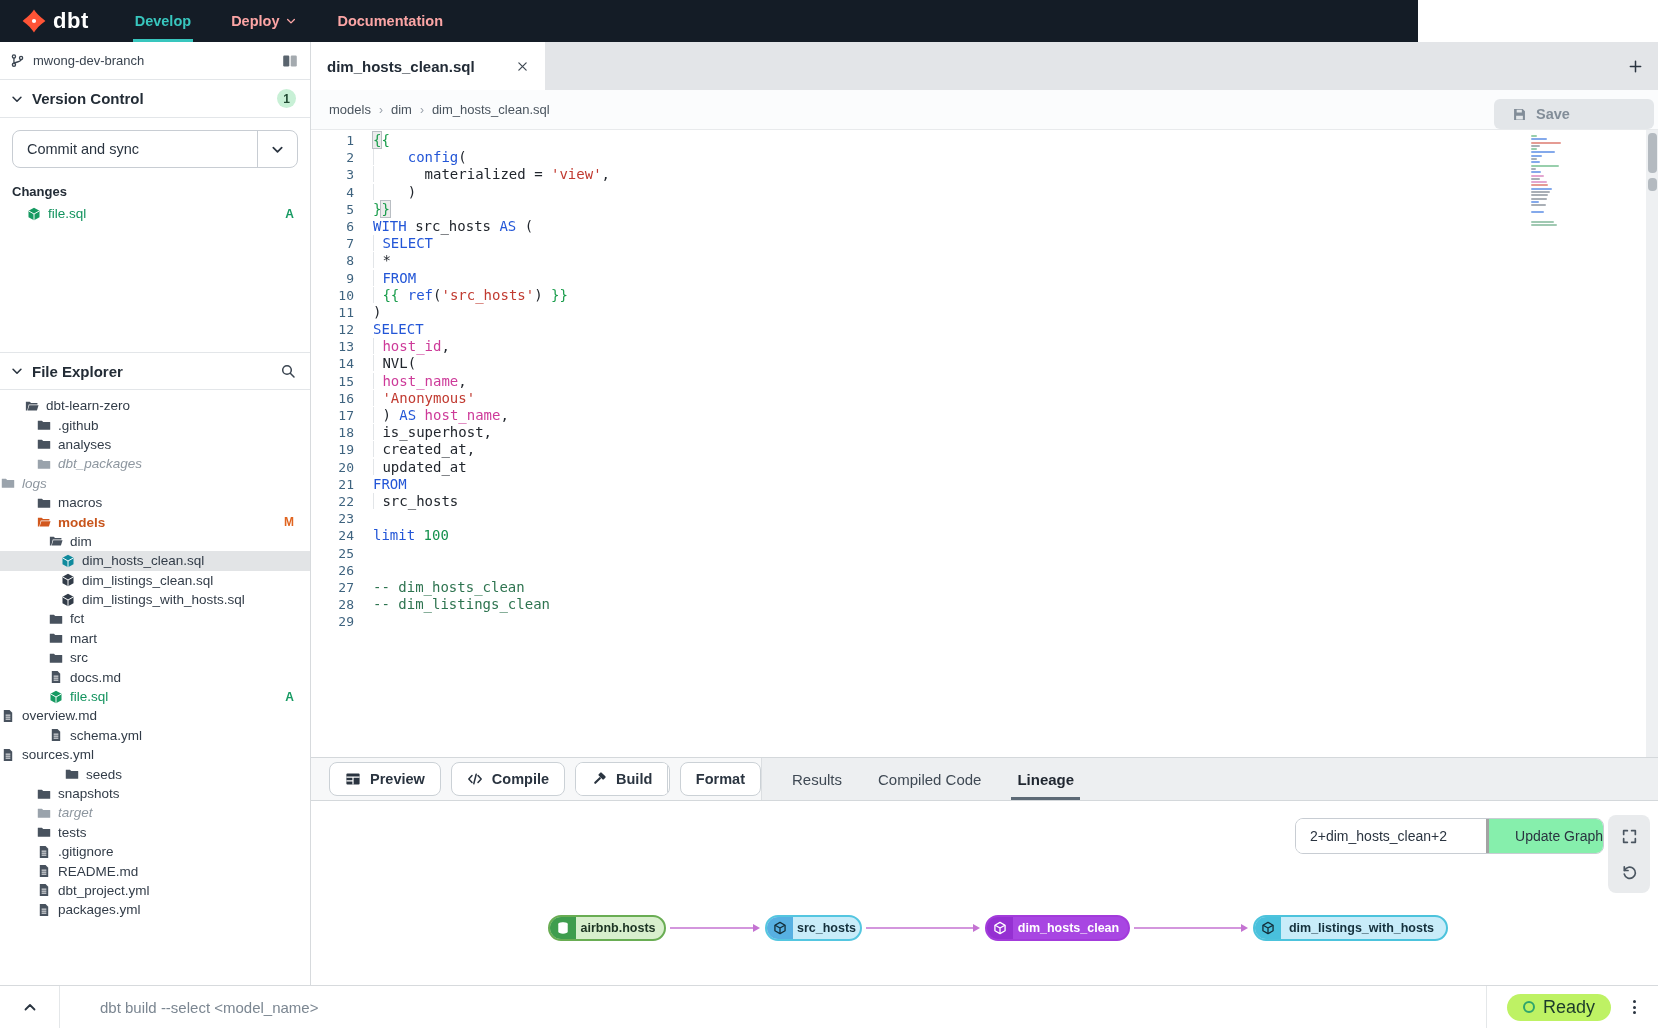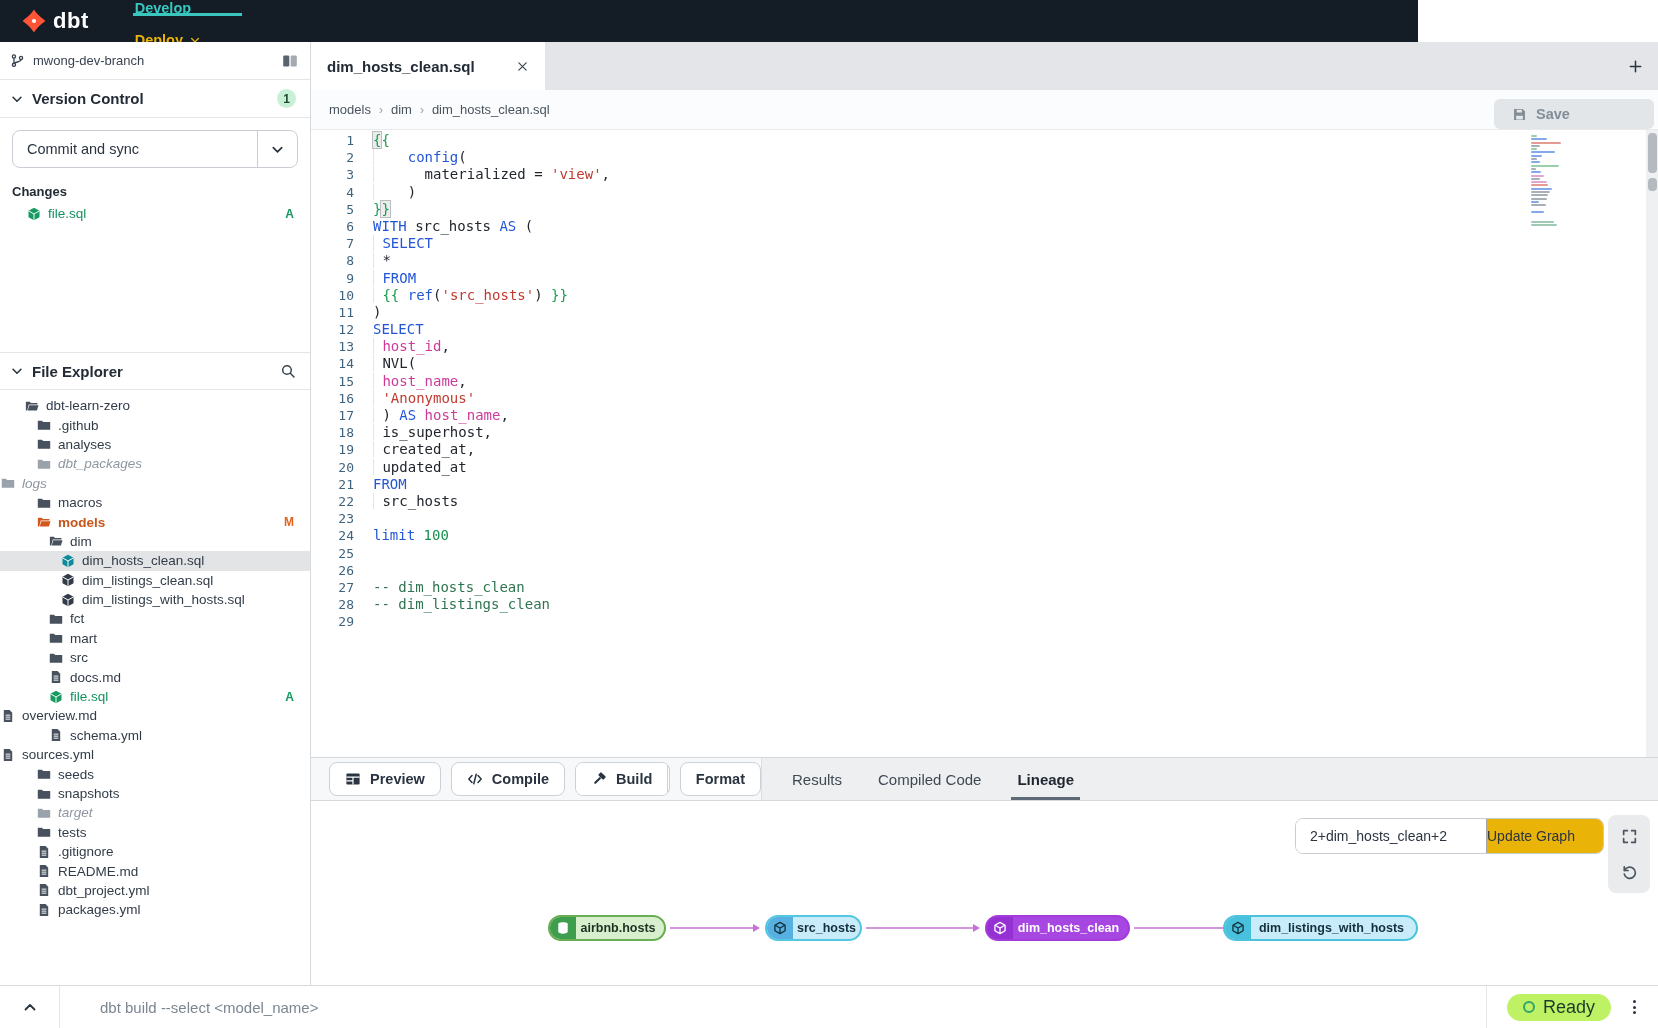--- a/index.html
+++ b/index.html
@@ -5,23 +5,23 @@
   html,body{margin:0;padding:0;background:#fff;}
   *{box-sizing:border-box;}
   #app{position:relative;width:1658px;height:1028px;overflow:hidden;
        font-family:"Liberation Sans",sans-serif;color:#2a3440;background:#fff;}
 
   
   .navbar{position:absolute;top:0;left:0;width:1418px;height:42px;background:#141c26;
           display:flex;align-items:stretch;color:#e8ebee;}
   .logo{display:flex;align-items:center;gap:7px;padding:0 30px 0 22px;}
   .logo-text{font-size:22px;font-weight:bold;color:#fff;letter-spacing:.5px;}
-  .nav-items{display:flex;align-items:stretch;gap:16px;flex-direction:column;}
+  .nav-items{display:flex;align-items:stretch;gap:8px;}
   .nav-item{position:relative;display:flex;align-items:center;gap:6px;padding:0 16px;
-            font-size:14.5px;font-weight:600;color:#eab308;cursor:pointer;}
+            font-size:14.5px;font-weight:600;color:#fca5a5;cursor:pointer;}
   .nav-item.active{color:#38c6be;}
   .nav-item.active::after{content:"";position:absolute;left:14px;right:14px;bottom:0;height:3px;background:#38c6be;}
   .nav-right{margin-left:auto;display:flex;align-items:center;gap:18px;padding-right:22px;}
   .account{display:flex;align-items:center;gap:8px;font-size:14.5px;}
   .account .proj{font-weight:bold;color:#fff;}
   .account .sep{color:#8b95a1;}
   .account .env{color:#e3e7ea;}
   .nav-icon{color:#c9cfd6;font-size:17px;font-weight:bold;display:flex;align-items:center;}
   .icon{display:inline-flex;align-items:center;justify-content:center;}
   .icon svg{display:block;}
@@ -97,22 +97,22 @@
   .tbtn .bic{color:#2a3440;}
   .split{display:flex;border:1px solid #cbd1d6;border-radius:8px;overflow:hidden;height:34px;background:#fff;}
   .split .tbtn{border:none;border-radius:0;height:100%;}
   .split .scaret{width:38px;display:flex;align-items:center;justify-content:center;border-left:1px solid #cbd1d6;cursor:pointer;color:#2a3440;}
   .ptab{position:relative;display:flex;align-items:center;font-size:15px;color:#3f4954;cursor:pointer;}
   .ptab.active{color:#1f2630;font-weight:600;}
   .ptab.active::after{content:"";position:absolute;left:-6px;right:-6px;bottom:0;height:3px;background:#5d6a76;}
   .lineage-body{position:absolute;top:44px;left:0;right:0;bottom:0;background:#fff;}
   .lin-controls{position:absolute;top:17px;right:54px;display:flex;height:36px;border:1px solid #c8cdd3;border-radius:8px;overflow:hidden;background:#fff;}
   .lin-input{width:190px;border:none;outline:none;padding:0 14px;font-size:14px;color:#2a3440;font-family:"Liberation Sans",sans-serif;}
-  .lin-update{width:117px;border-left:1px solid #a3a3a3;display:flex;align-items:center;justify-content:flex-start;
-              font-size:14px;color:#2a3440;cursor:pointer;background:#eab308;}
+  .lin-update{width:117px;border-left:3px solid #a3a3a3;display:flex;align-items:center;justify-content:flex-end;
+              font-size:14px;color:#2a3440;cursor:pointer;background:#86efac;}
   .lin-stack{position:absolute;top:14px;right:8px;width:42px;background:#e9ebed;border-radius:8px;padding:3px;}
   .lin-stack .sq{width:36px;height:36px;display:flex;align-items:center;justify-content:center;color:#4a5560;cursor:pointer;border-radius:6px;}
   .edges{position:absolute;top:0;left:0;}
   .lnode{position:absolute;top:114px;height:26px;display:flex;align-items:center;border-radius:13px;
          border:2px solid;overflow:hidden;cursor:pointer;}
   .lnode .seg{height:100%;display:flex;align-items:center;justify-content:center;width:26px;flex:0 0 26px;}
   .lnode .lbl{flex:1;text-align:center;font-size:12.5px;font-weight:bold;padding:0 8px 0 4px;white-space:nowrap;}
   .n-green{border-color:#69ad53;background:#d8efcd;color:#1c3322;}
   .n-green .seg{background:#3f9d4e;color:#fff;}
   .n-cyan{border-color:#54c6e0;background:#c8ecf9;color:#14303c;}
@@ -403,21 +403,21 @@
           </div>
           <div class="trow" style="">
             <span class="icon t-ic c-file">
               <svg viewBox="0 0 16 16" width="14" height="14">
                 <path fill="currentColor" d="M3.2 1.2h6.6l3 3v10.6H3.2z"></path>
                 <path d="M5.3 7h5.4M5.3 9.3h5.4M5.3 11.6h5.4" stroke="#fff" stroke-width="1.1" fill="none"></path>
               </svg>
             </span>
             <span>sources.yml</span>
           </div>
-          <div class="trow" style="padding-left: 36px;">
+          <div class="trow" style="padding-left: 36px; margin-left: 28px;">
             <span class="icon t-ic c-folder">
               <svg viewBox="0 0 16 16" fill="currentColor" width="14" height="14">
                 <path d="M1.3 3.2h4.3l1.5 1.5h7.6c.2 0 .4.2.4.4v8c0 .2-.2.4-.4.4H1.3c-.2 0-.4-.2-.4-.4V3.6c0-.2.2-.4.4-.4z"></path>
               </svg>
             </span>
             <span>seeds</span>
           </div>
           <div class="trow" style="padding-left: 36px;">
             <span class="icon t-ic c-folder">
               <svg viewBox="0 0 16 16" fill="currentColor" width="14" height="14">
@@ -692,21 +692,21 @@
           </div>
           <div class="lnode n-purple" style="left: 674px; width: 145px;">
             <span class="seg icon">
               <svg viewBox="0 0 16 16" fill="none" stroke="currentColor" stroke-width="1.5" stroke-linejoin="round" width="14" height="14">
                 <path d="M8 1.5l5.8 3.3v6.4L8 14.5 2.2 11.2V4.8z"></path>
                 <path d="M2.4 4.9L8 8l5.6-3.1M8 14.2V8"></path>
               </svg>
             </span>
             <span class="lbl">dim_hosts_clean</span>
           </div>
-          <div class="lnode n-cyan2" style="left: 912px; width: 195px;">
+          <div class="lnode n-cyan2" style="left: 942px; width: 195px;">
             <span class="seg icon">
               <svg viewBox="0 0 16 16" fill="none" stroke="currentColor" stroke-width="1.5" stroke-linejoin="round" width="14" height="14">
                 <path d="M8 1.5l5.8 3.3v6.4L8 14.5 2.2 11.2V4.8z"></path>
                 <path d="M2.4 4.9L8 8l5.6-3.1M8 14.2V8"></path>
               </svg>
             </span>
             <span class="lbl">dim_listings_with_hosts</span>
           </div>
         </div>
     </div>

